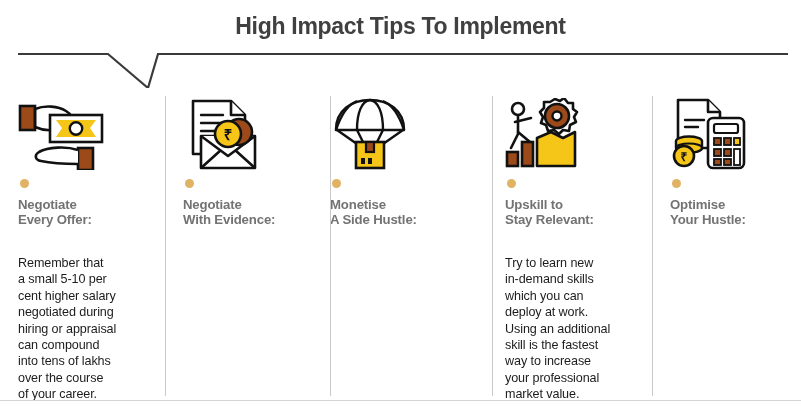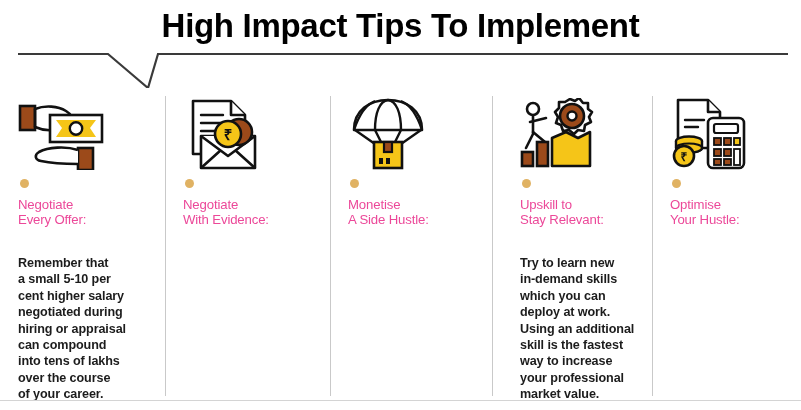--- a/index.html
+++ b/index.html
@@ -16,24 +16,24 @@
     background:#ffffff;
   }
 
   
   .header {
     position:absolute;
     left:0; top:0; width:801px; height:52px;
     display:flex; align-items:center; justify-content:center;
   }
   .header-title {
-    font-size:33px;
+    font-size:23px;
     font-weight:700;
     letter-spacing:-0.3px;
-    color:#000000;
+    color:#404040;
     white-space:nowrap;
     font-family:"Liberation Sans", sans-serif;
   }
 
   
   .bubble-line { position:absolute; left:0; top:48px; width:801px; height:40px; }
 
   
   .columns {
     position:absolute;
@@ -41,22 +41,22 @@
     width:801px; height:306px;
     display:flex;
   }
   .col {
     position:relative;
     height:306px;
     padding:0 14px 0 0;
   }
   .col-1 { width:165px; padding-left:18px; }
   .col-2 { width:165px; padding-left:18px; }
-  .col-3 { width:162px; padding-left:18px; }
-  .col-4 { width:160px; padding-left:28px; }
+  .col-3 { width:162px; }
+  .col-4 { width:160px; padding-left:13px; }
   .col-5 { width:149px; padding-left:18px; }
 
   .col-divider {
     position:absolute;
     left:0; top:4px;
     width:1px; height:300px;
     background:#c9c9c9;
   }
 
   .icon-wrap {
@@ -69,31 +69,31 @@
 
   .bullet {
     width:9px; height:9px;
     border-radius:50%;
     background:#e0b263;
     margin:11px 0 9px 2px;
   }
 
   .col-heading {
     font-size:13.2px;
-    font-weight:400;
+    font-weight:700;
     line-height:15px;
-    color:#ec4899;
+    color:#737373;
     letter-spacing:-0.15px;
     white-space:pre-line;
     margin-bottom:20px;
   }
 
   .col-body {
     font-size:12.6px;
-    font-weight:700;
+    font-weight:400;
     line-height:16.4px;
     color:#1c1c1c;
     letter-spacing:-0.1px;
     white-space:pre-line;
     margin-top:28px;
   }
 
   
   .bottom-rule {
     position:absolute;

